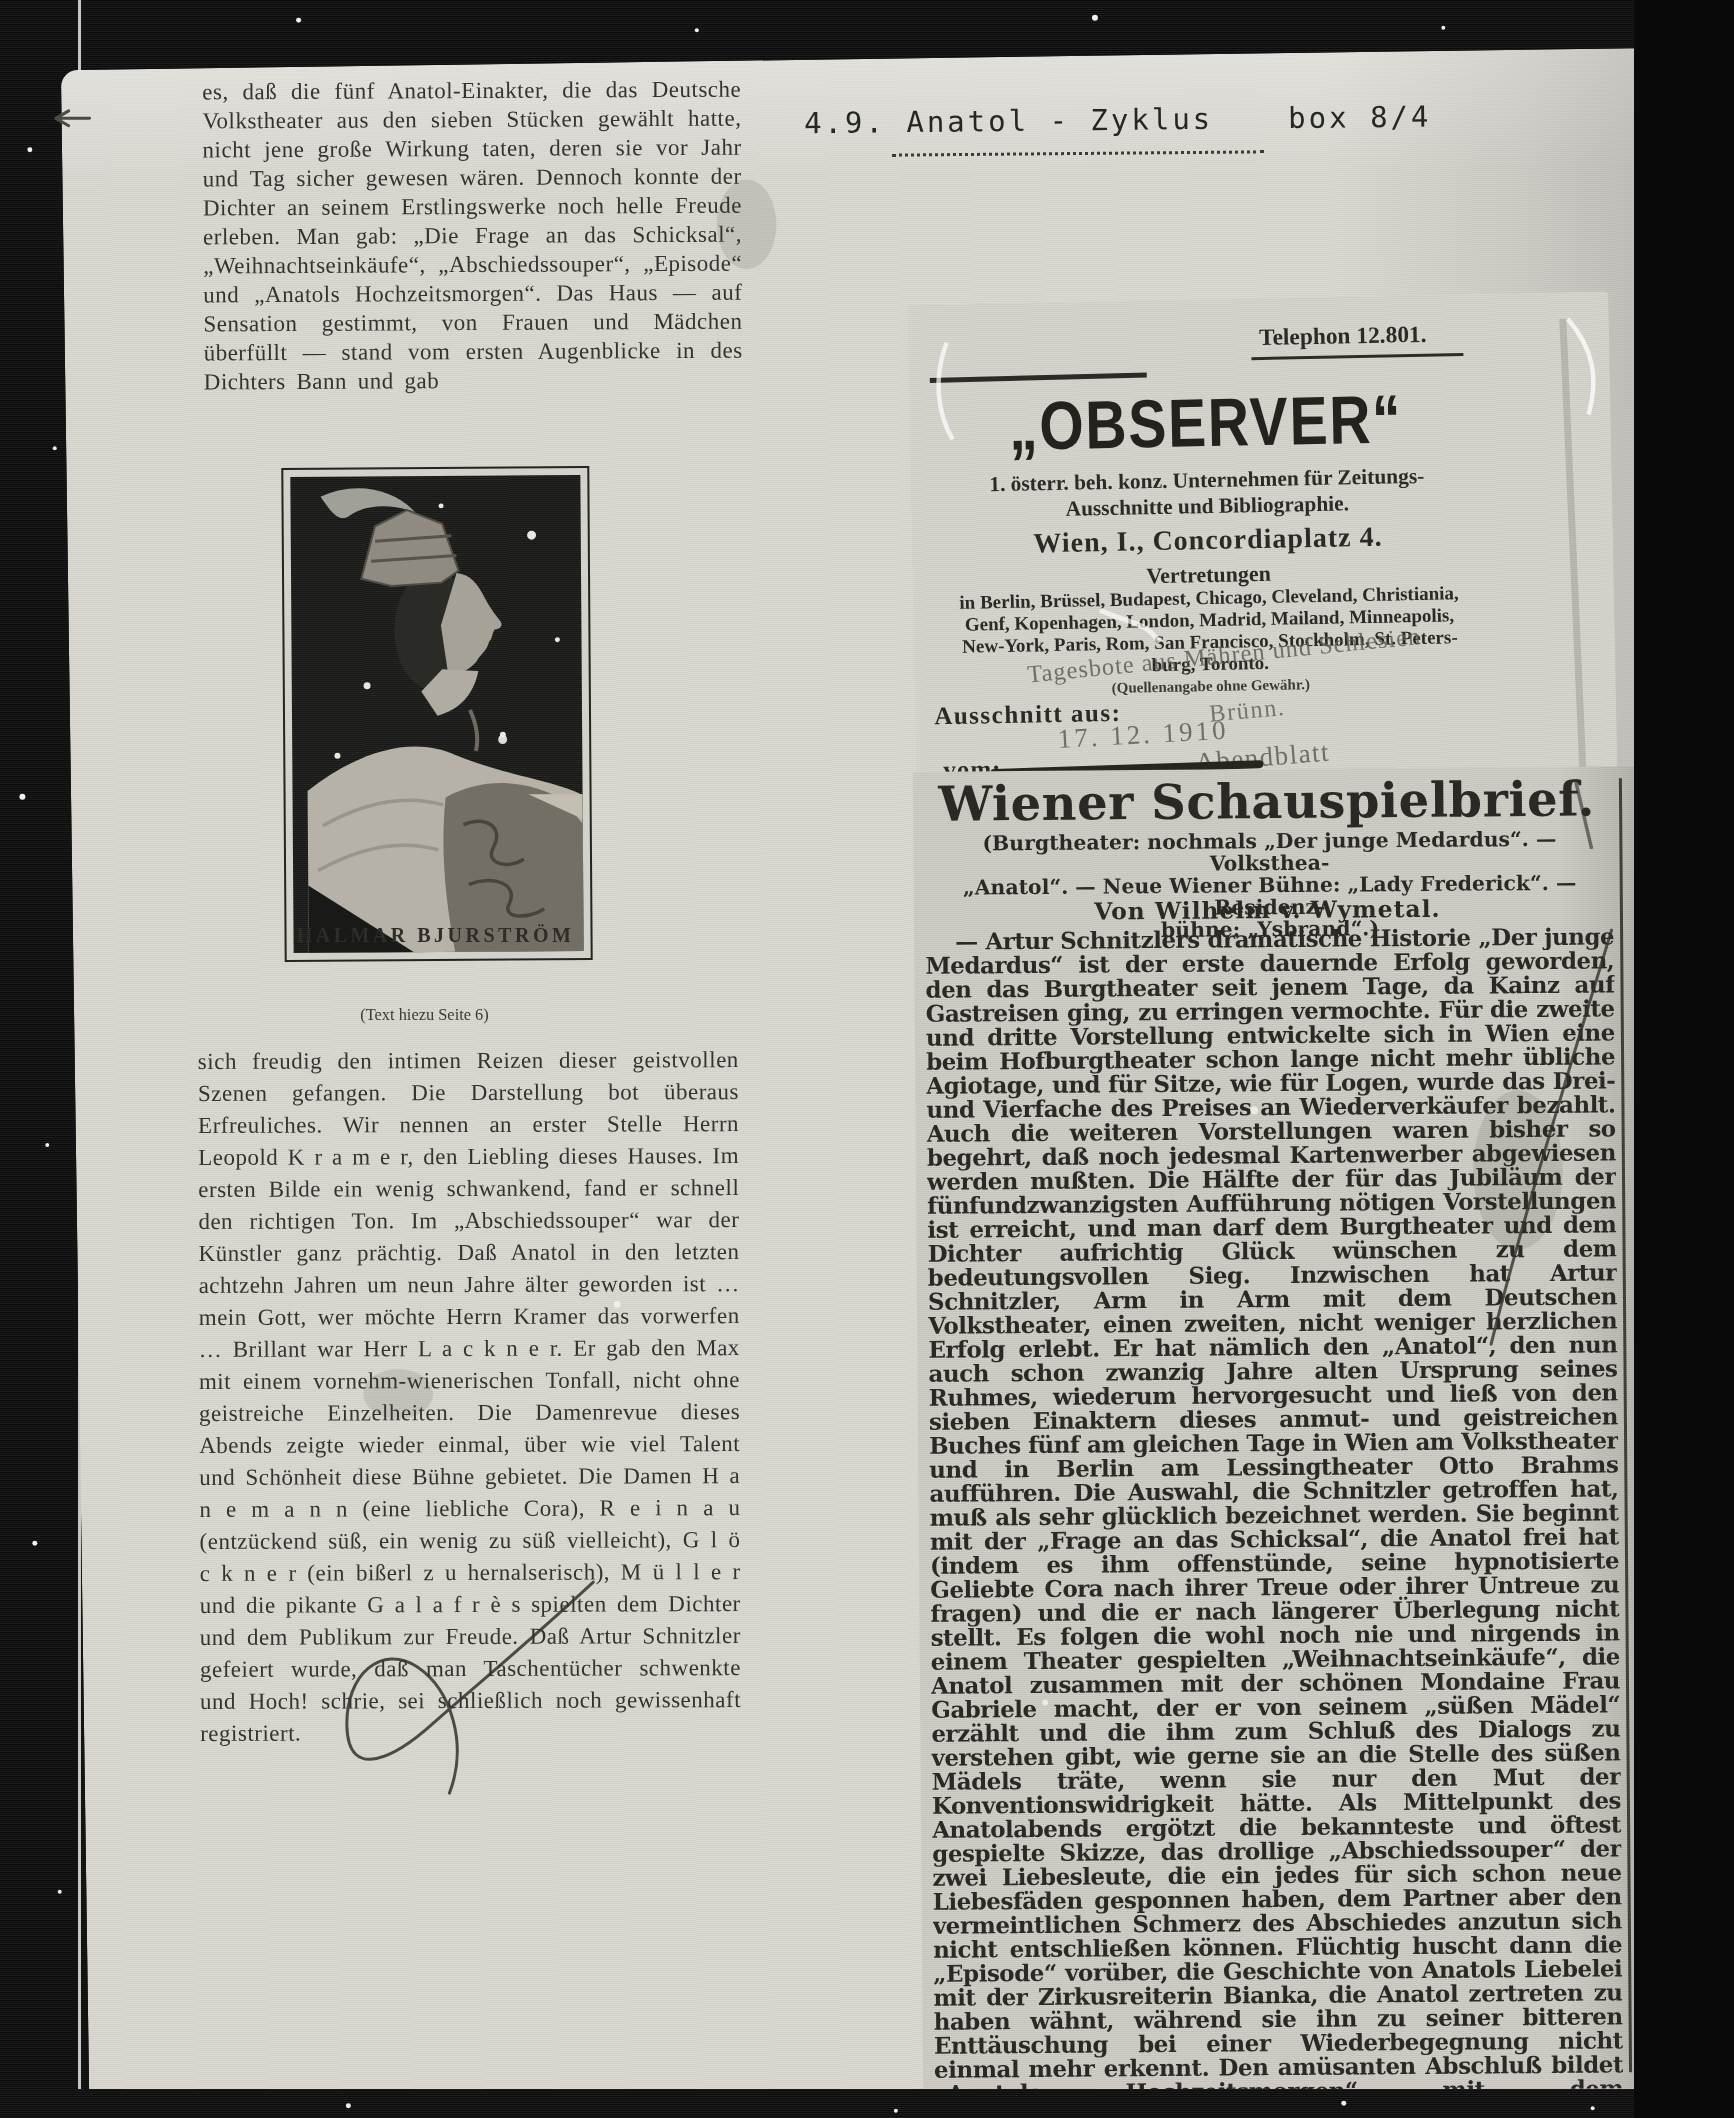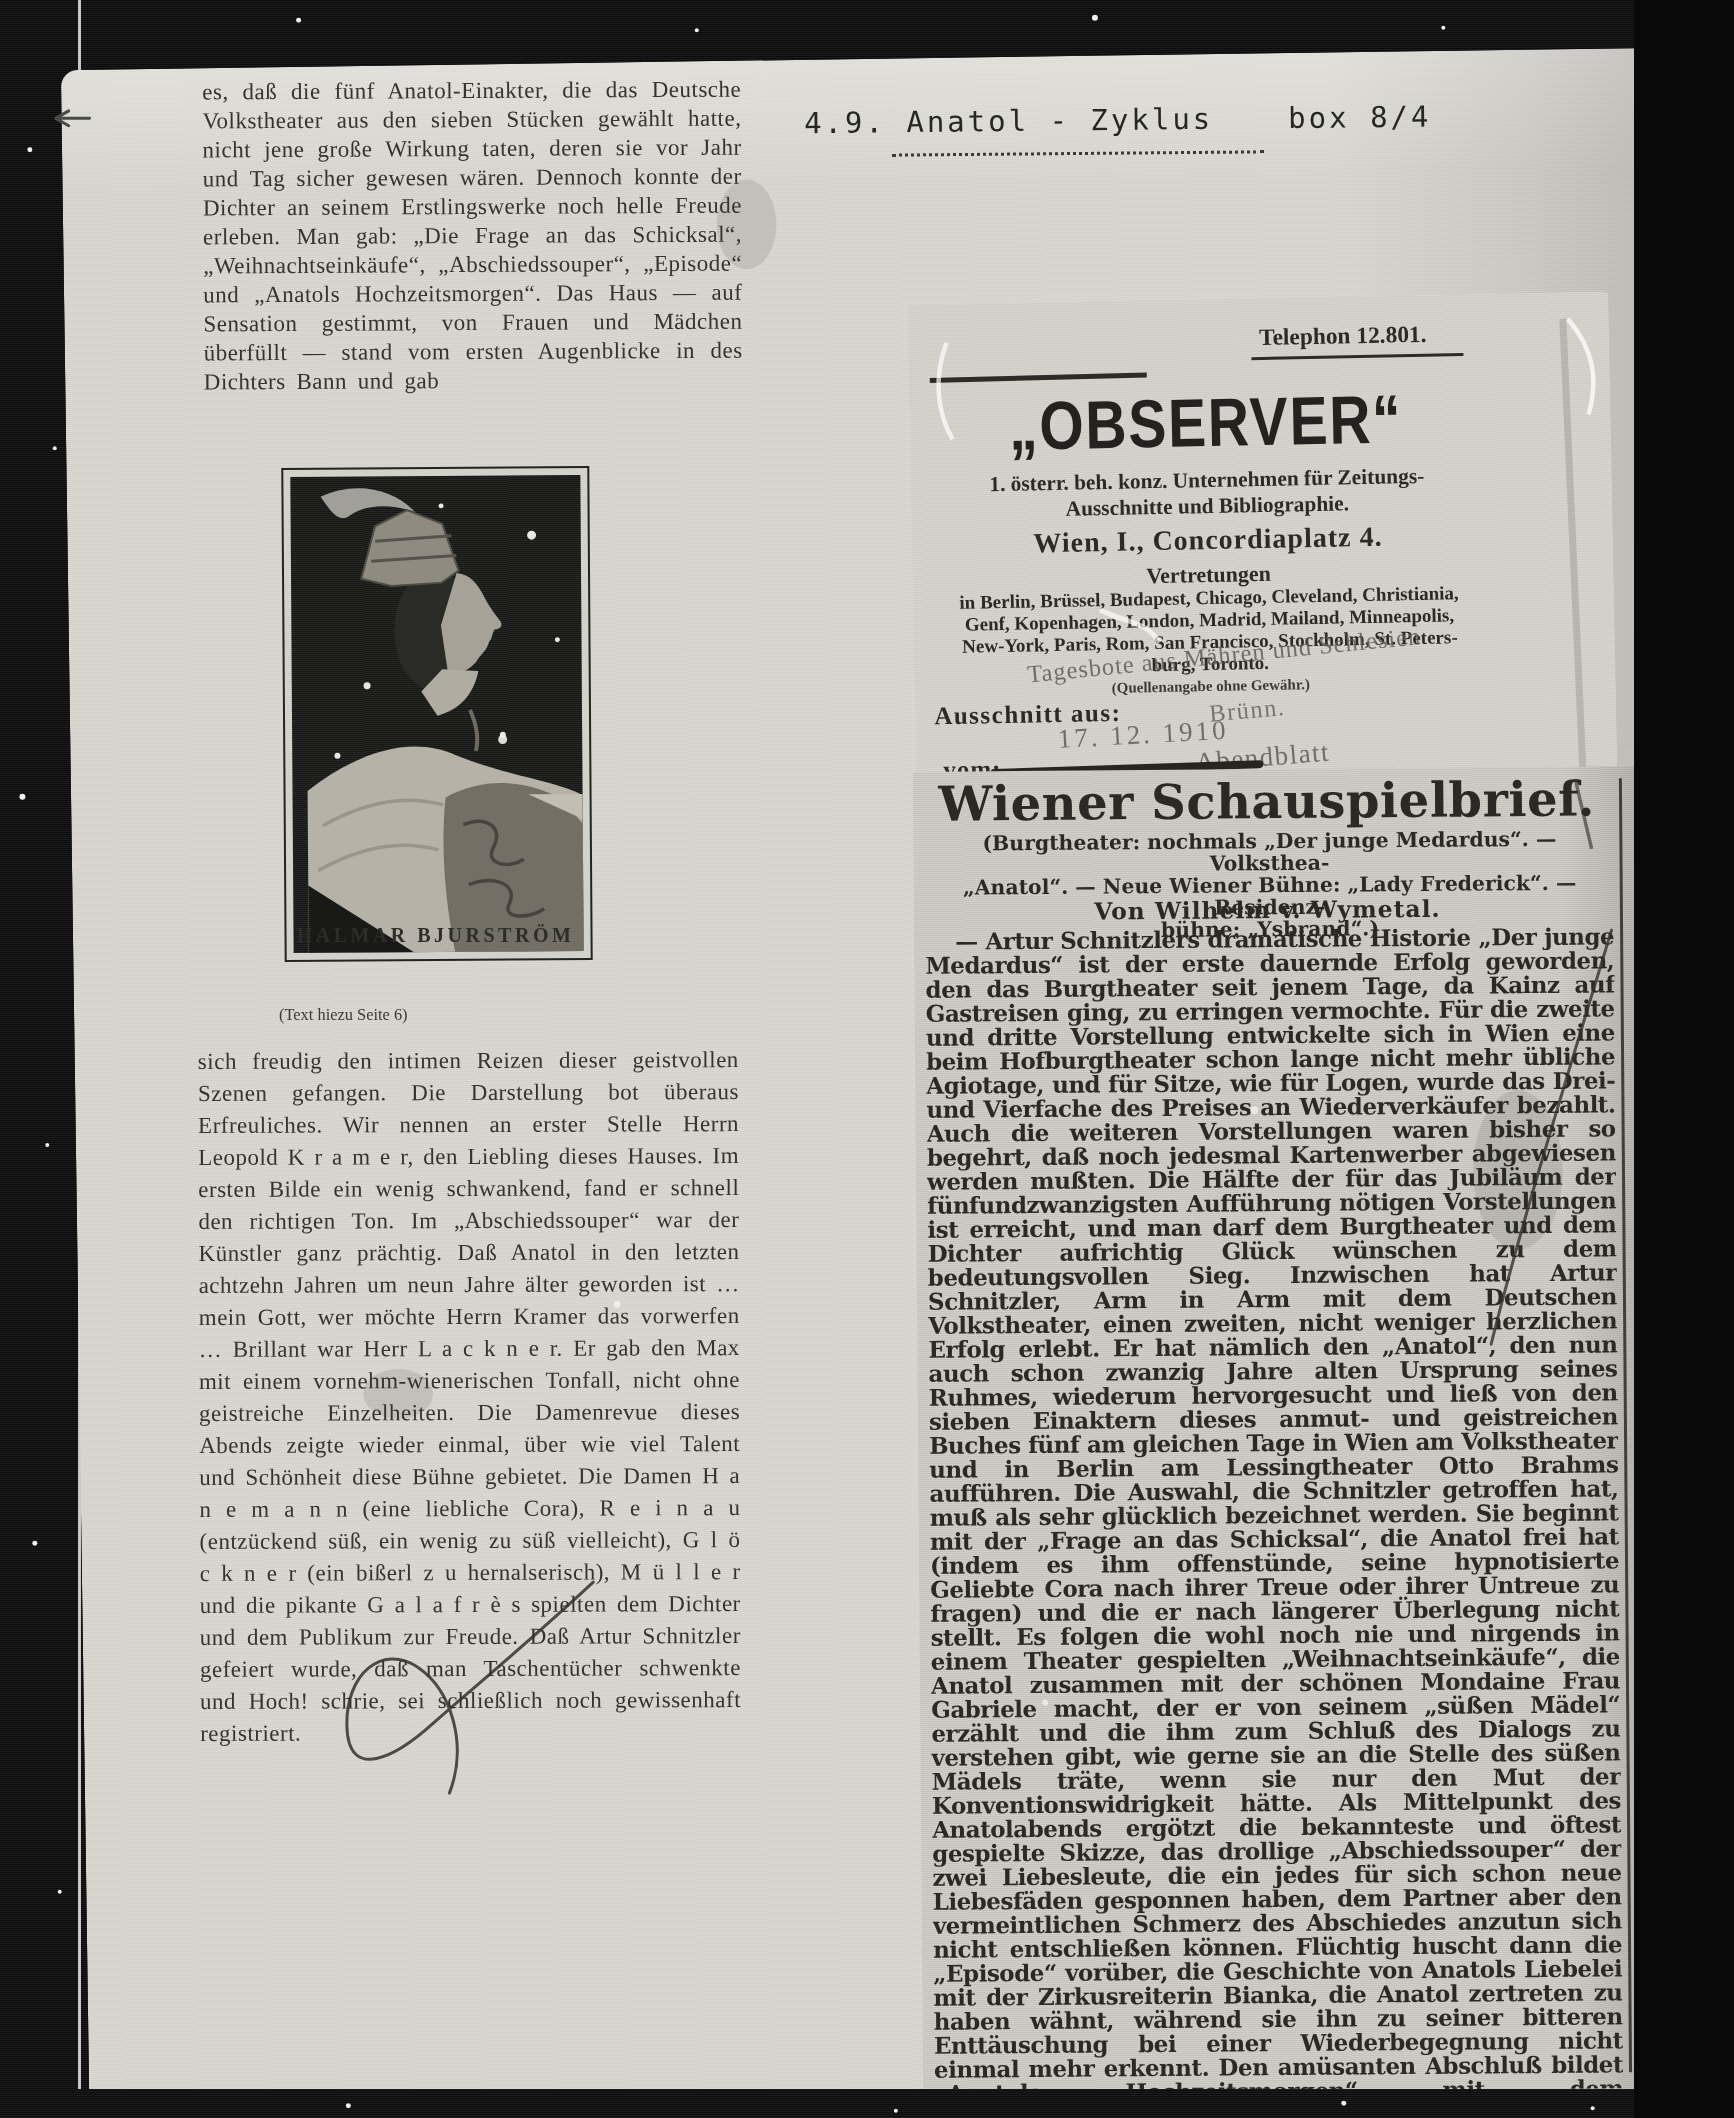--- a/index.html
+++ b/index.html
@@ -25,21 +25,21 @@
   
   .newsprint{font-family:"Liberation Serif","DejaVu Serif",serif;color:#34332f;}
   #left-para1{left:203px;top:76px;width:539px;font-size:23px;line-height:29px;
     text-align:justify;letter-spacing:0.5px;word-spacing:4.5px;transform:rotate(-0.3deg);}
   #photo-block{left:283px;top:467px;width:308px;height:494px;border:2px solid #23231f;
     background:#d2d1ca;padding:7px;box-sizing:border-box;transform:rotate(-0.4deg);}
   #photo-inner{width:100%;height:100%;background:#1b1b19;
     background-image:repeating-linear-gradient(0deg,rgba(255,255,255,.05) 0 1px,rgba(0,0,0,.15) 1px 2px);}
   #photo-caption{left:271px;top:924px;width:329px;text-align:center;font-size:20px;font-weight:bold;
     letter-spacing:3.5px;color:#2e2d29;}
-  #photo-caption-note{left:279px;top:1005px;width:329px;text-align:left;font-size:16.4px;color:#3a3933;}
+  #photo-caption-note{left:260px;top:1005px;width:329px;text-align:center;font-size:16.4px;color:#3a3933;}
   #left-para2{left:199px;top:1045px;width:541px;font-size:23px;line-height:32px;
     text-align:justify;letter-spacing:0.5px;word-spacing:2.5px;transform:rotate(-0.2deg);}
   
   #observer-slip{left:912px;top:298px;width:701px;height:490px;background:#d6d4cc;
     background-image:repeating-linear-gradient(0deg,rgba(0,0,0,.035) 0 1px,rgba(255,255,255,0) 1px 2px);
     transform:rotate(-1.1deg);border-radius:4px;}
   .obs-center{left:0;width:592px;text-align:center;}
   #obs-telephone{left:351px;top:26px;font-size:23.4px;font-weight:bold;white-space:nowrap;}
   #obs-telephone-underline{left:343px;top:59px;width:212px;height:3px;background:#2c2b27;}
   #obs-left-rule{left:21px;top:73px;width:217px;height:4.5px;background:#2c2b27;transform:rotate(-0.4deg);}

